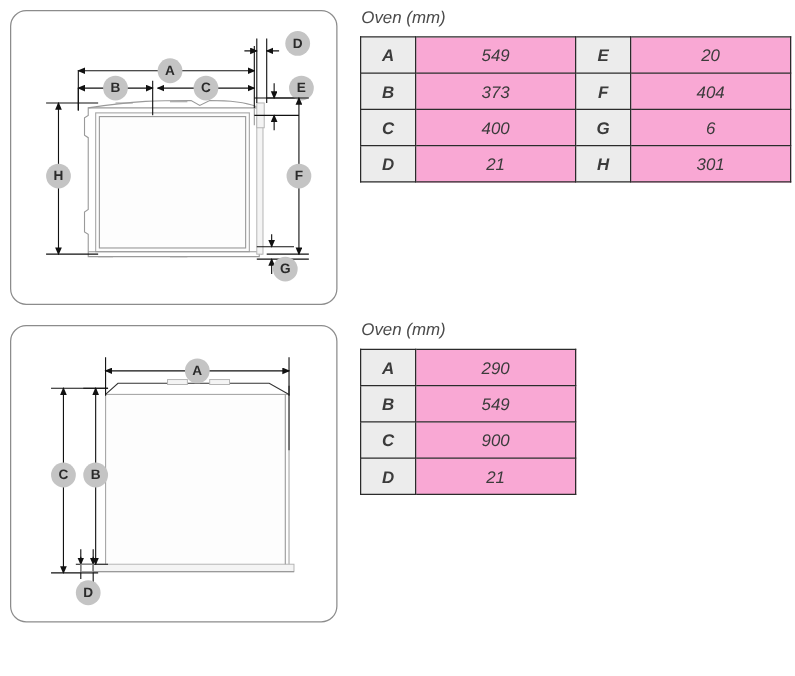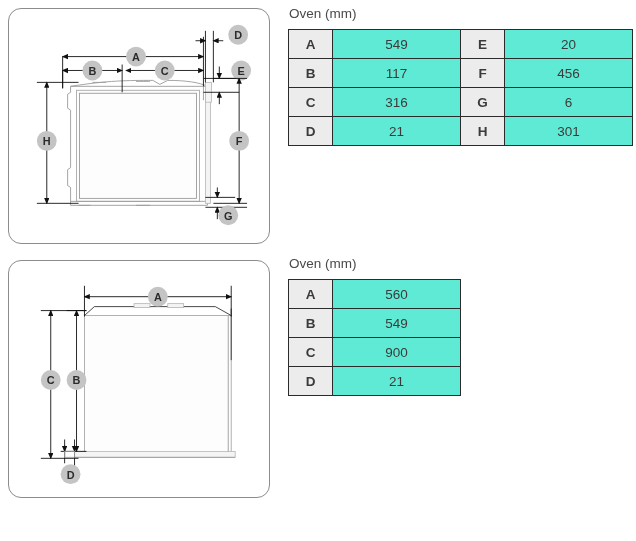--- a/index.html
+++ b/index.html
@@ -23,21 +23,21 @@
     border-radius: 13px;
     background: #ffffff;
     box-sizing: border-box;
   }
   #panel-top    { left: 8px;  top: 8px;   width: 262px; height: 236px; }
   #panel-bottom { left: 8px;  top: 260px; width: 262px; height: 238px; }
 
   .drawing { position: absolute; left: 0; top: 0; width: 100%; height: 100%; }
 
   
-  .table-block { position: absolute; }
+  .table-block { position: absolute; font-style: italic; }
   #block-top    { left: 288px; top: 6px;   }
   #block-bottom { left: 288px; top: 256px; }
 
   .block-title {
     font-size: 13.5px;
     color: #4a4a4a;
     margin: 0 0 7px 1px;
     line-height: 16px;
     white-space: nowrap;
   }
@@ -55,21 +55,21 @@
     vertical-align: middle;
     padding: 0;
   }
   td.key {
     background: #ececec;
     font-weight: bold;
     color: #272727;
     width: 43px;
   }
   td.val {
-    background: #5eead4;
+    background: #f9a8d4;
     width: 127px;
   }
   #table-top  td.val { width: 127px; }
   #table-top  td.key { width: 43px;  }
   #table-bottom td.val { width: 127px; }
   #table-bottom td.key { width: 43px;  }
 
   
   .badge-circle { fill: #c4c4c4; }
   .badge-text {
@@ -261,47 +261,47 @@
   <table class="dims" id="table-top">
     <tbody>
       <tr>
         <td class="key">A</td>
         <td class="val">549</td>
         <td class="key">E</td>
         <td class="val">20</td>
       </tr>
       <tr>
         <td class="key">B</td>
-        <td class="val">117</td>
+        <td class="val">373</td>
         <td class="key">F</td>
-        <td class="val">456</td>
+        <td class="val">404</td>
       </tr>
       <tr>
         <td class="key">C</td>
-        <td class="val">316</td>
+        <td class="val">400</td>
         <td class="key">G</td>
         <td class="val">6</td>
       </tr>
       <tr>
         <td class="key">D</td>
         <td class="val">21</td>
         <td class="key">H</td>
         <td class="val">301</td>
       </tr>
     </tbody>
   </table>
 </div>
 
 <div class="table-block" id="block-bottom">
   <div class="block-title">Oven (mm)</div>
   <table class="dims" id="table-bottom">
     <tbody>
       <tr>
         <td class="key">A</td>
-        <td class="val">560</td>
+        <td class="val">290</td>
       </tr>
       <tr>
         <td class="key">B</td>
         <td class="val">549</td>
       </tr>
       <tr>
         <td class="key">C</td>
         <td class="val">900</td>
       </tr>
       <tr>

